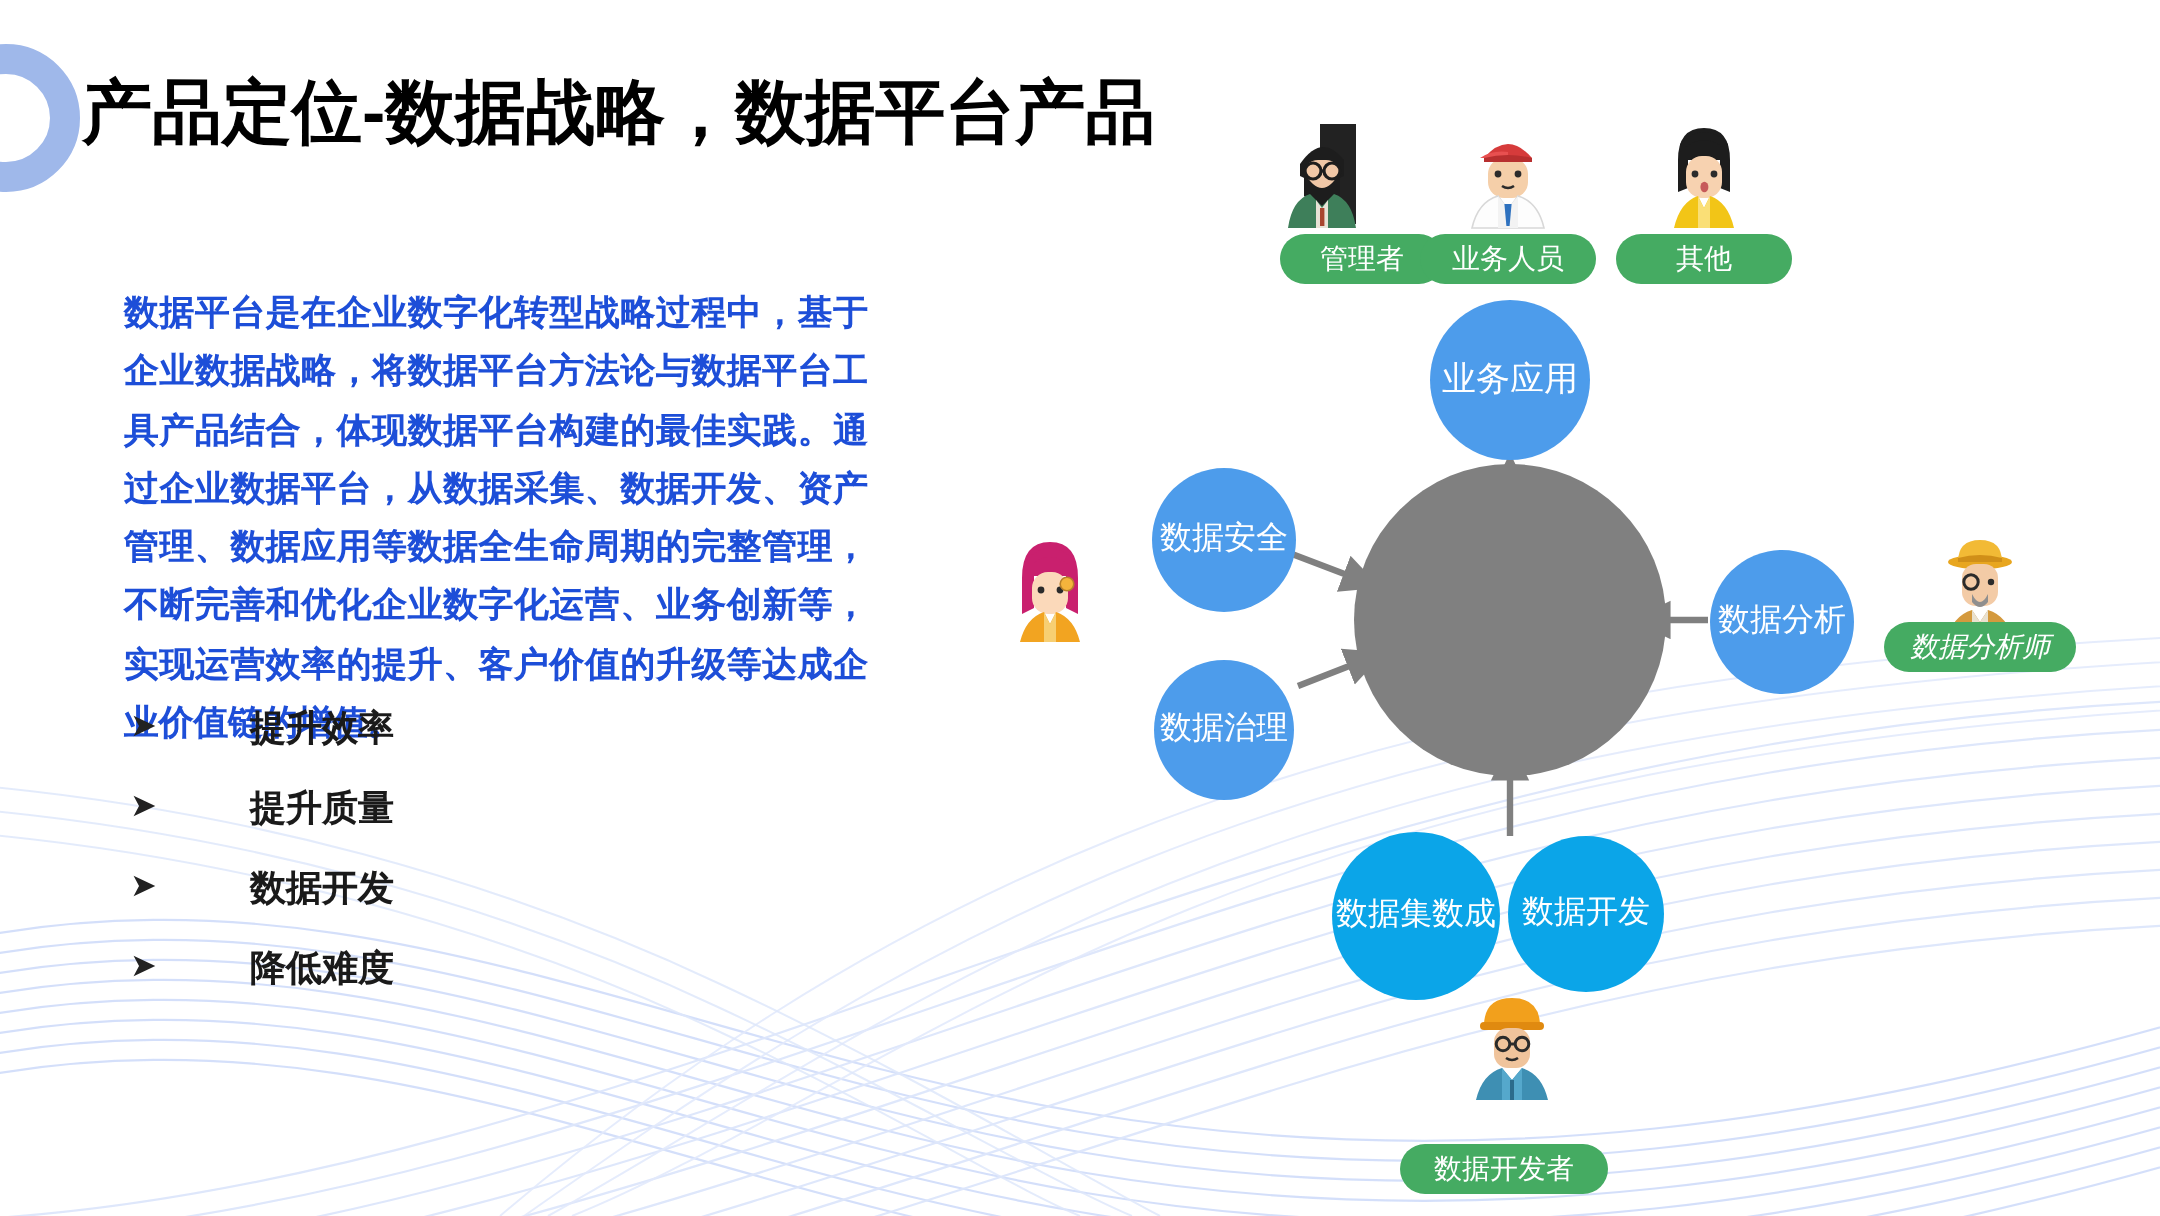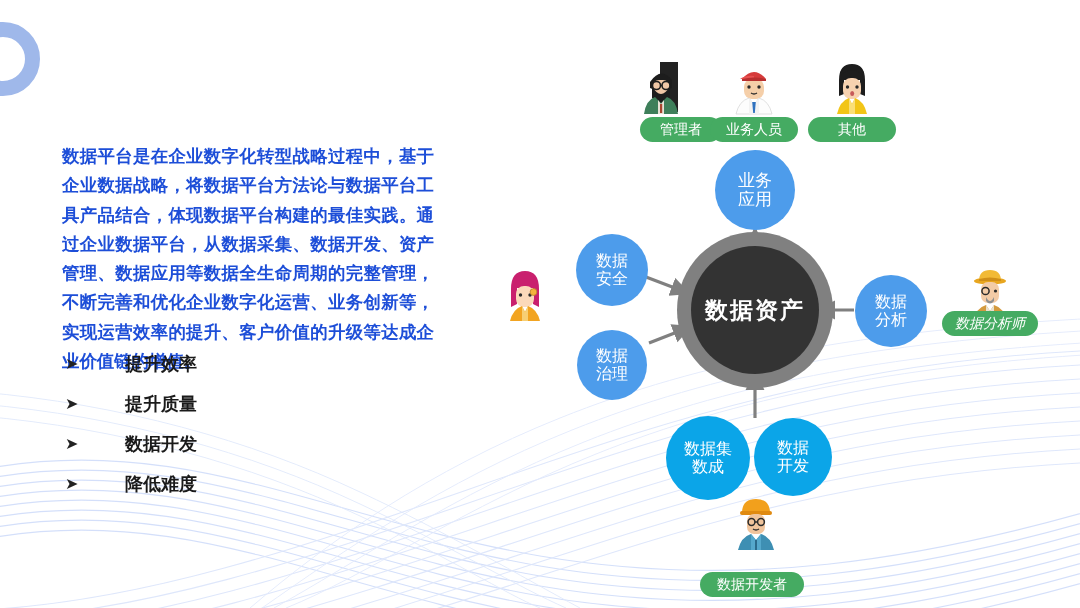--- a/index.html
+++ b/index.html
@@ -85,21 +85,20 @@
     font-weight: bold;
     color: #1a1a1a;
     padding-left: 38px;
   }
 
   
   .node-circle {
     position: absolute;
     border-radius: 50%;
     display: flex;
-    flex-direction: column;
     align-items: center;
     justify-content: center;
     color: #ffffff;
     text-align: center;
     line-height: 1.12;
   }
   .node-line { display: block; }
 
   #center-ring {
     position: absolute;
@@ -180,20 +179,21 @@
     </g>
     <g fill="none" stroke="#dfe8fb" stroke-width="1" opacity="0.85">
       <path d="M-20,392 C120,404 250,440 360,492 C450,534 520,576 580,608"></path>
       <path d="M-20,404 C120,416 250,452 360,504 C450,546 520,588 566,608"></path>
       <path d="M-20,416 C120,428 250,464 360,516 C450,558 506,594 540,608"></path>
     </g>
   </svg>
 
   <div id="deco-ring"></div>
 
+  <div id="page-title">产品定位-数据战略，数据平台产品</div>
 
   <div id="body-paragraph">数据平台是在企业数字化转型战略过程中，基于企业数据战略，将数据平台方法论与数据平台工具产品结合，体现数据平台构建的最佳实践。通过企业数据平台，从数据采集、数据开发、资产管理、数据应用等数据全生命周期的完整管理，不断完善和优化企业数字化运营、业务创新等，实现运营效率的提升、客户价值的升级等达成企业价值链的增值。</div>
 
   <div id="bullet-list">
     <div class="bullet-row">
       <span class="bullet-marker">➤</span>
       <span class="bullet-text">提升效率</span>
     </div>
     <div class="bullet-row">
       <span class="bullet-marker">➤</span>
@@ -218,21 +218,20 @@
     <g stroke="#808080" stroke-width="3.2" fill="none" marker-end="url(#ah)">
       <line x1="755" y1="268" x2="755" y2="229"></line>
       <line x1="646" y1="277" x2="688" y2="293"></line>
       <line x1="649" y1="343" x2="690" y2="327"></line>
       <line x1="854" y1="310" x2="818" y2="310"></line>
       <line x1="755" y1="418" x2="755" y2="373"></line>
     </g>
   </svg>
 
   <div id="center-ring" style="left:677px; top:232px; width:156px; height:156px;"></div>
-  <div id="center-core" style="left:691px; top:246px; width:128px; height:128px;">数据资产</div>
 
   <div class="node-circle" style="left:715px; top:150px; width:80px; height:80px; background:#4d9ceb; font-size:17px;">
     <span class="node-line">业务</span>
     <span class="node-line">应用</span>
   </div>
 
   <div class="node-circle" style="left:576px; top:234px; width:72px; height:72px; background:#4d9ceb; font-size:16px;">
     <span class="node-line">数据</span>
     <span class="node-line">安全</span>
   </div>

